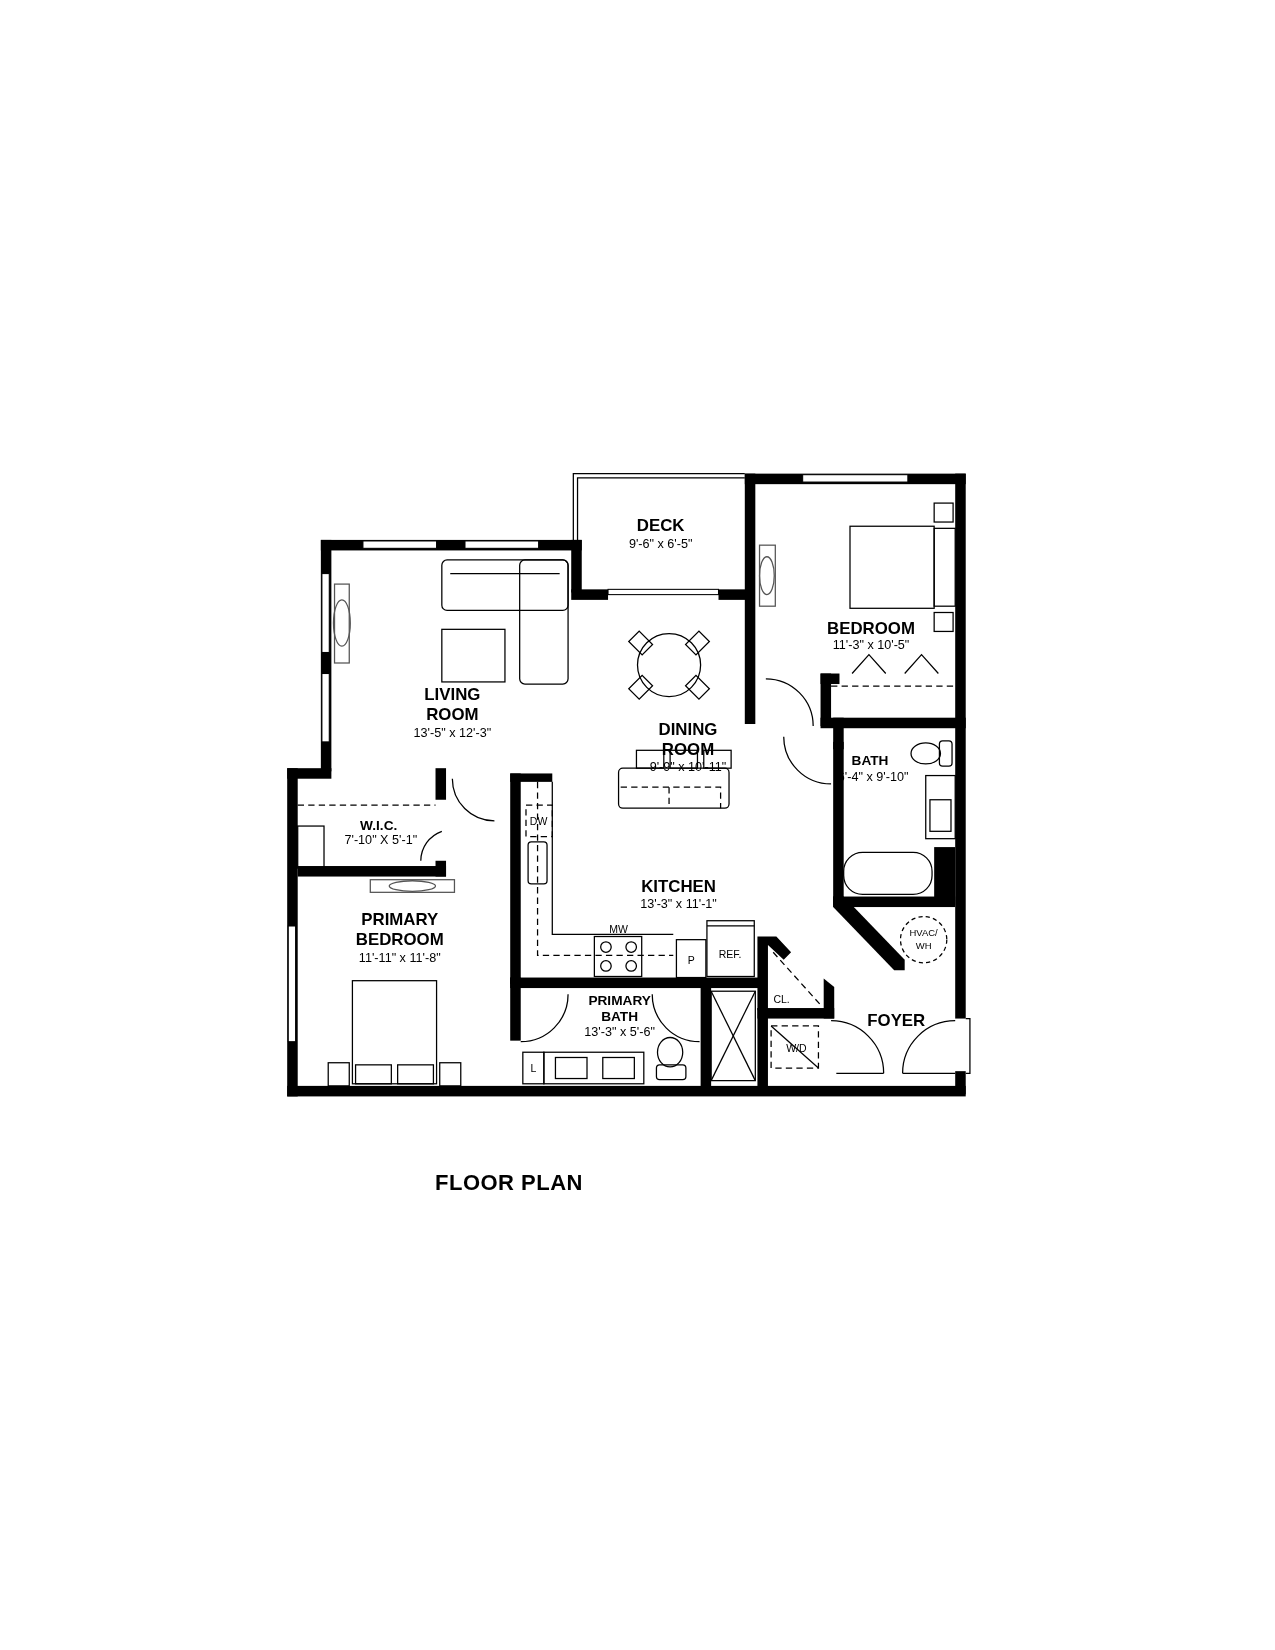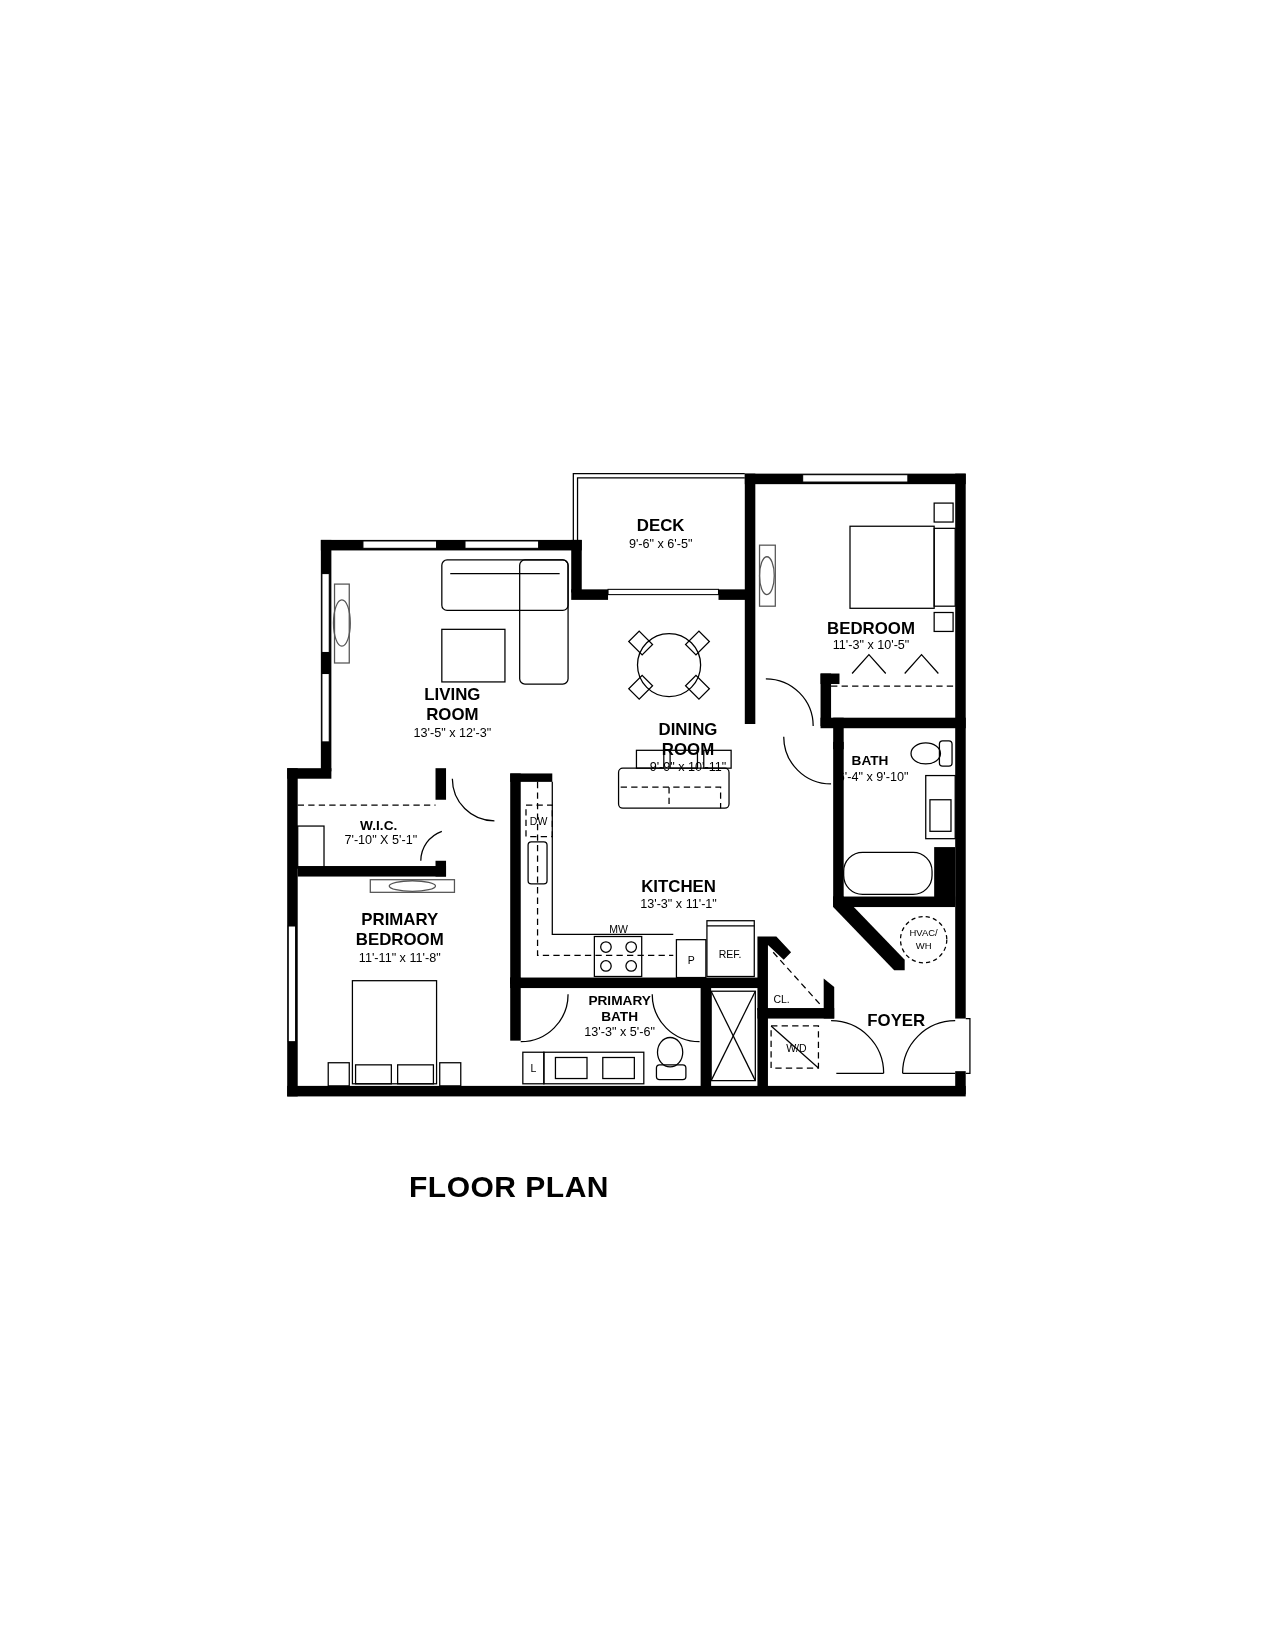--- a/index.html
+++ b/index.html
@@ -6,21 +6,21 @@
   body{width:1275px;height:1650px;position:relative;overflow:hidden;font-family:"Liberation Sans",sans-serif;}
   #plan{position:absolute;left:0;top:0;width:1275px;height:1650px;}
   .lbl{font-family:"Liberation Sans",sans-serif;font-weight:bold;fill:#000;text-anchor:middle;}
   .dim{font-family:"Liberation Sans",sans-serif;font-weight:normal;fill:#000;text-anchor:middle;}
   .small{font-family:"Liberation Sans",sans-serif;fill:#000;text-anchor:middle;}
   .wall{fill:#000;}
   .thin{fill:none;stroke:#000;stroke-width:1.2;}
   .grey{fill:none;stroke:#555;stroke-width:1.2;}
   .dash{fill:none;stroke:#000;stroke-width:1.2;stroke-dasharray:6 4;}
   .win{fill:#fff;stroke:#000;stroke-width:1;}
-  .caption{position:absolute;left:0;width:1018px;top:1170px;text-align:center;font-family:"Liberation Sans",sans-serif;font-weight:bold;font-size:30px;color:#000;letter-spacing:0.5px;}
+  .caption{position:absolute;left:0;width:1018px;top:1170px;text-align:center;font-family:"Liberation Sans",sans-serif;font-weight:bold;font-size:22px;color:#000;letter-spacing:0.5px;}
 </style>
 </head>
 <body>
 
 <svg id="plan" viewBox="0 0 1212 1568" xmlns="http://www.w3.org/2000/svg">
 
   <g>
 
     <rect class="wall" x="305" y="513" width="248" height="10"></rect>
 

